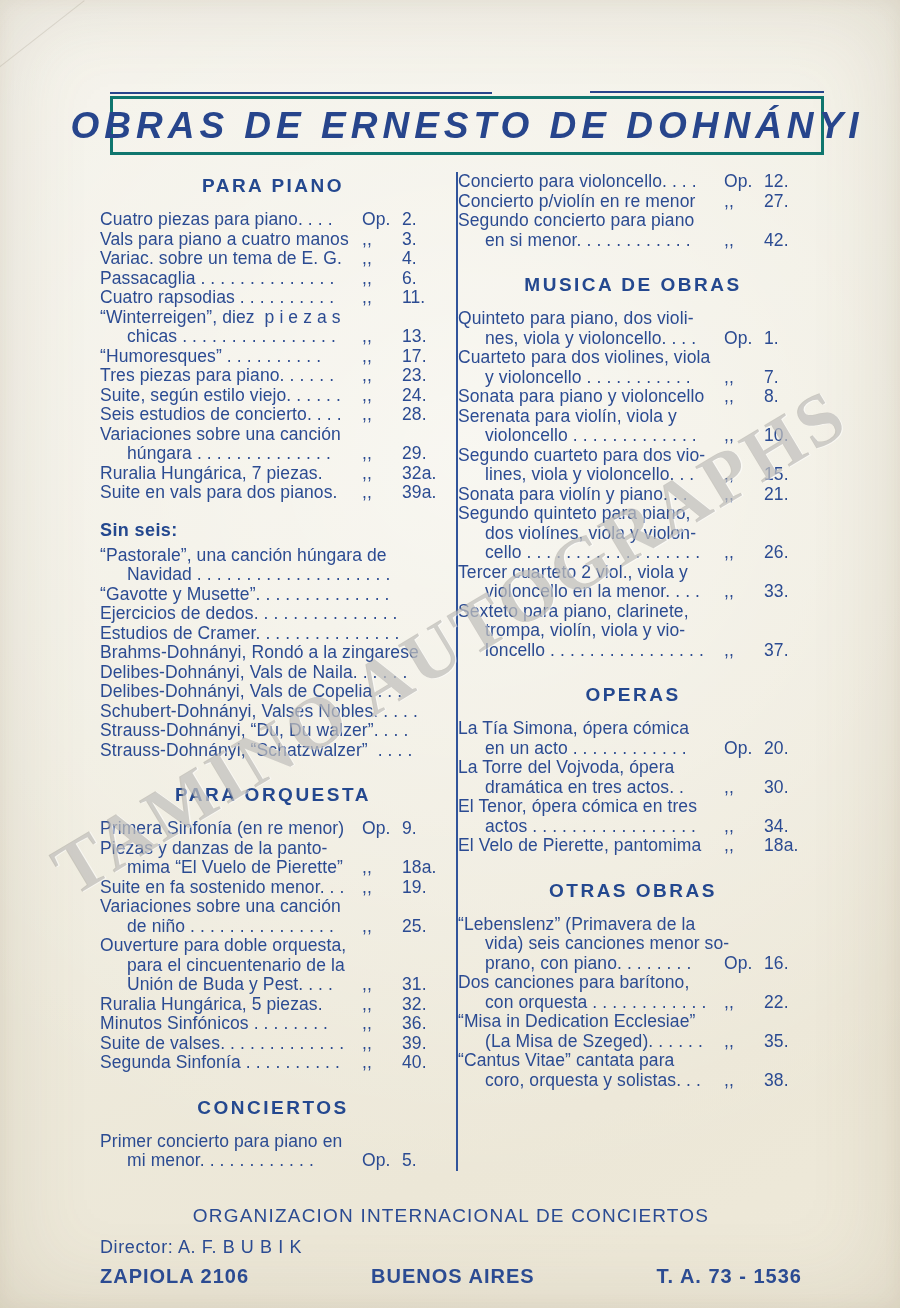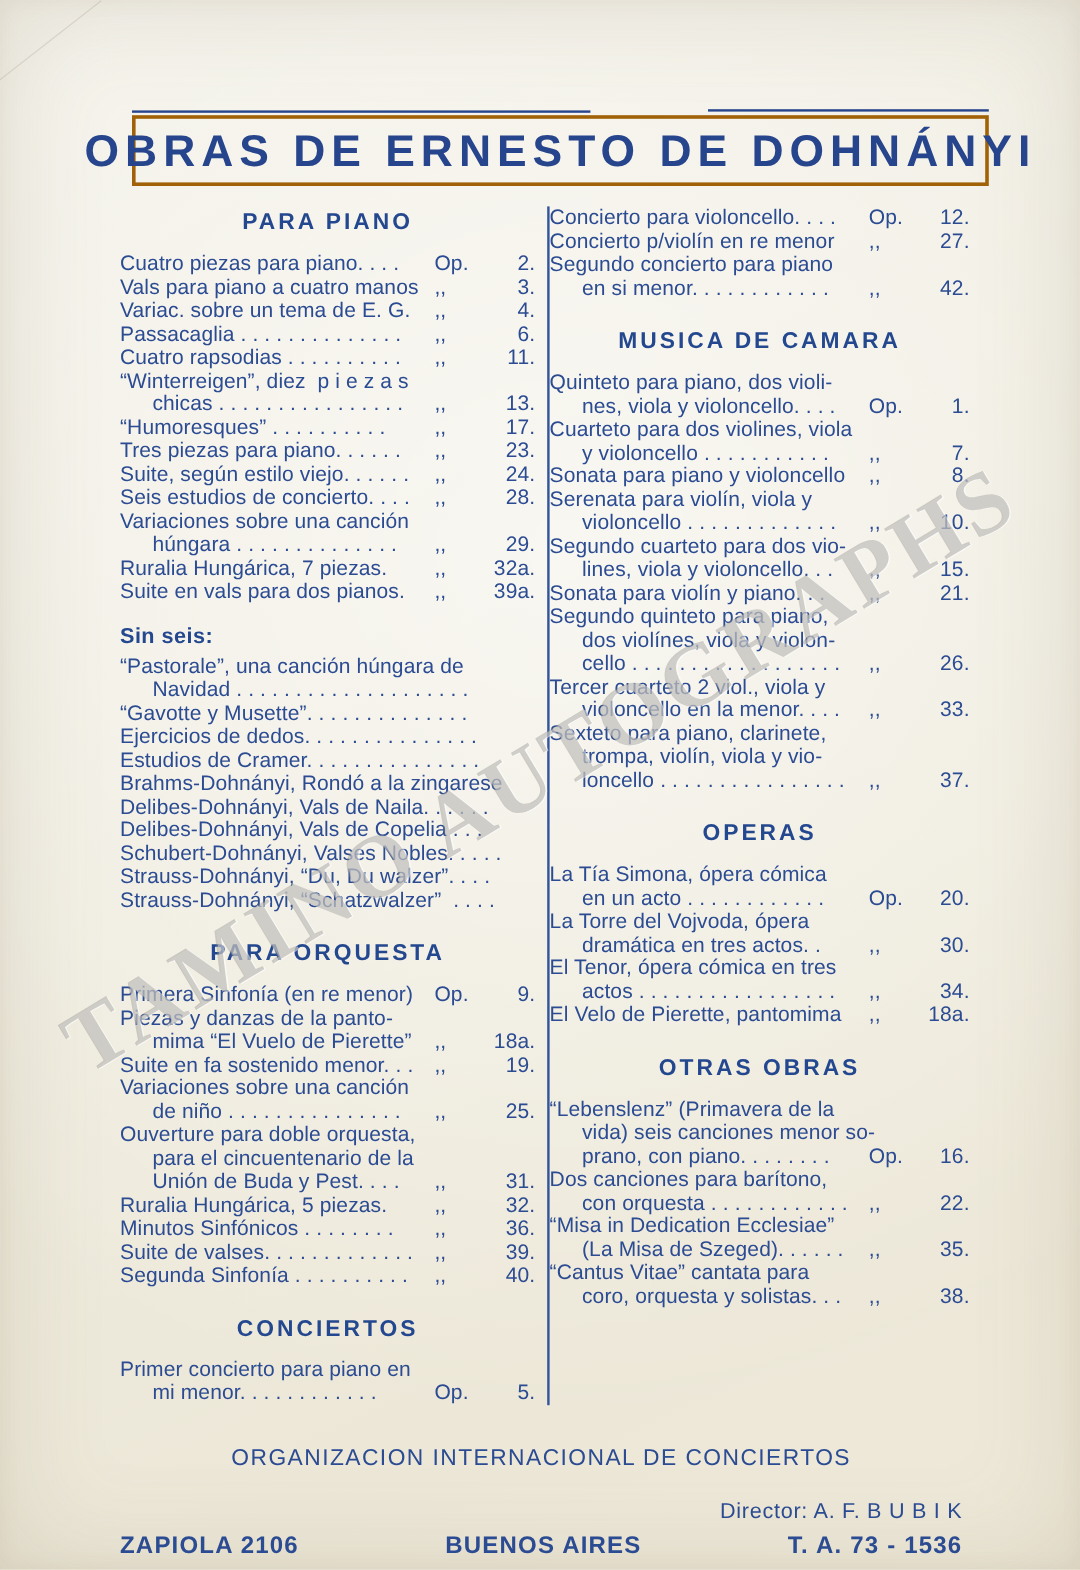--- a/index.html
+++ b/index.html
@@ -21,45 +21,45 @@
     transform:translate(-50%,-50%) rotate(-31deg);
     font-family:"Liberation Serif","DejaVu Serif",serif;
     font-size:74px;font-weight:bold;letter-spacing:4px;white-space:nowrap;
     color:rgba(142,140,136,0.40);
     text-shadow:1px 1px 0 rgba(255,255,255,0.55);
     pointer-events:none;z-index:5;
   }
   .title-box{
     position:relative;
     margin:96px 76px 0 110px;height:53px;
-    border:3px solid #a16207;
-    display:flex;align-items:center;justify-content:center;
+    border:3px solid #0f766e;
+    display:flex;align-items:center;justify-content:center;font-style:italic;
   }
   .title-box::before{content:"";position:absolute;left:-3px;top:-7px;width:54%;height:2px;background:#27458c;}
   .title-box::after{content:"";position:absolute;right:-3px;top:-8px;width:33%;height:2px;background:#27458c;}
   .title-text{font-size:37px;font-weight:bold;letter-spacing:5px;color:#27458c;white-space:nowrap;}
   .columns{display:flex;margin:17px 92px 0 100px;position:relative;z-index:2;}
   .col{box-sizing:border-box;}
   .col-left{width:356px;padding-right:10px;}
   .col-right{width:352px;border-left:2px solid #31549b;}
   .section{margin:0;}
   .heading{font-weight:bold;color:#24488f;}
   .h-center{text-align:center;font-size:19px;letter-spacing:2.5px;margin:24px 0 13px;}
   .h-left{text-align:left;font-size:18px;letter-spacing:0.4px;margin:17px 0 5px;}
   .section:first-child .heading{margin-top:3px;}
   .item{margin:0;}
   .row{display:flex;align-items:baseline;font-size:17.5px;line-height:19.5px;letter-spacing:0.1px;}
   .txt{white-space:pre;}
   .row.cont .txt{padding-left:27px;}
   .sp{flex:1;}
   .op{width:40px;text-align:left;flex:none;}
-  .no{width:44px;text-align:right;flex:none;}
+  .no{width:44px;text-align:left;flex:none;}
   .footer{margin:34px 98px 0 100px;position:relative;z-index:2;}
   .f-org{text-align:center;font-size:19px;letter-spacing:1.2px;}
-  .f-dir{text-align:right;font-size:18px;letter-spacing:0.6px;margin-top:22px;}
+  .f-dir{text-align:left;font-size:18px;letter-spacing:0.6px;margin-top:10px;}
   .f-row{display:flex;justify-content:space-between;align-items:baseline;font-weight:bold;font-size:20px;letter-spacing:1px;margin-top:7px;}
 </style>
 </head>
 <body>
 
 <div class="vignette"></div>
 <div class="fold"></div>
 
 <div class="watermark">TAMINO AUTOGRAPHS</div>
 
@@ -364,21 +364,21 @@
           </div>
           <div class="row cont">
             <span class="txt">en si menor. . . . . . . . . . . .</span>
             <span class="sp"></span>
             <span class="op">,,</span>
             <span class="no">42.</span>
           </div>
         </div>
       </div>
       <div class="section">
-        <div class="heading h-center">MUSICA DE CAMARA</div>
+        <div class="heading h-center">MUSICA DE OBRAS</div>
         <div class="item">
           <div class="row">
             <span class="txt">Quinteto para piano, dos violi-</span>
           </div>
           <div class="row cont">
             <span class="txt">nes, viola y violoncello. . . .</span>
             <span class="sp"></span>
             <span class="op">Op.</span>
             <span class="no">1.</span>
           </div>

